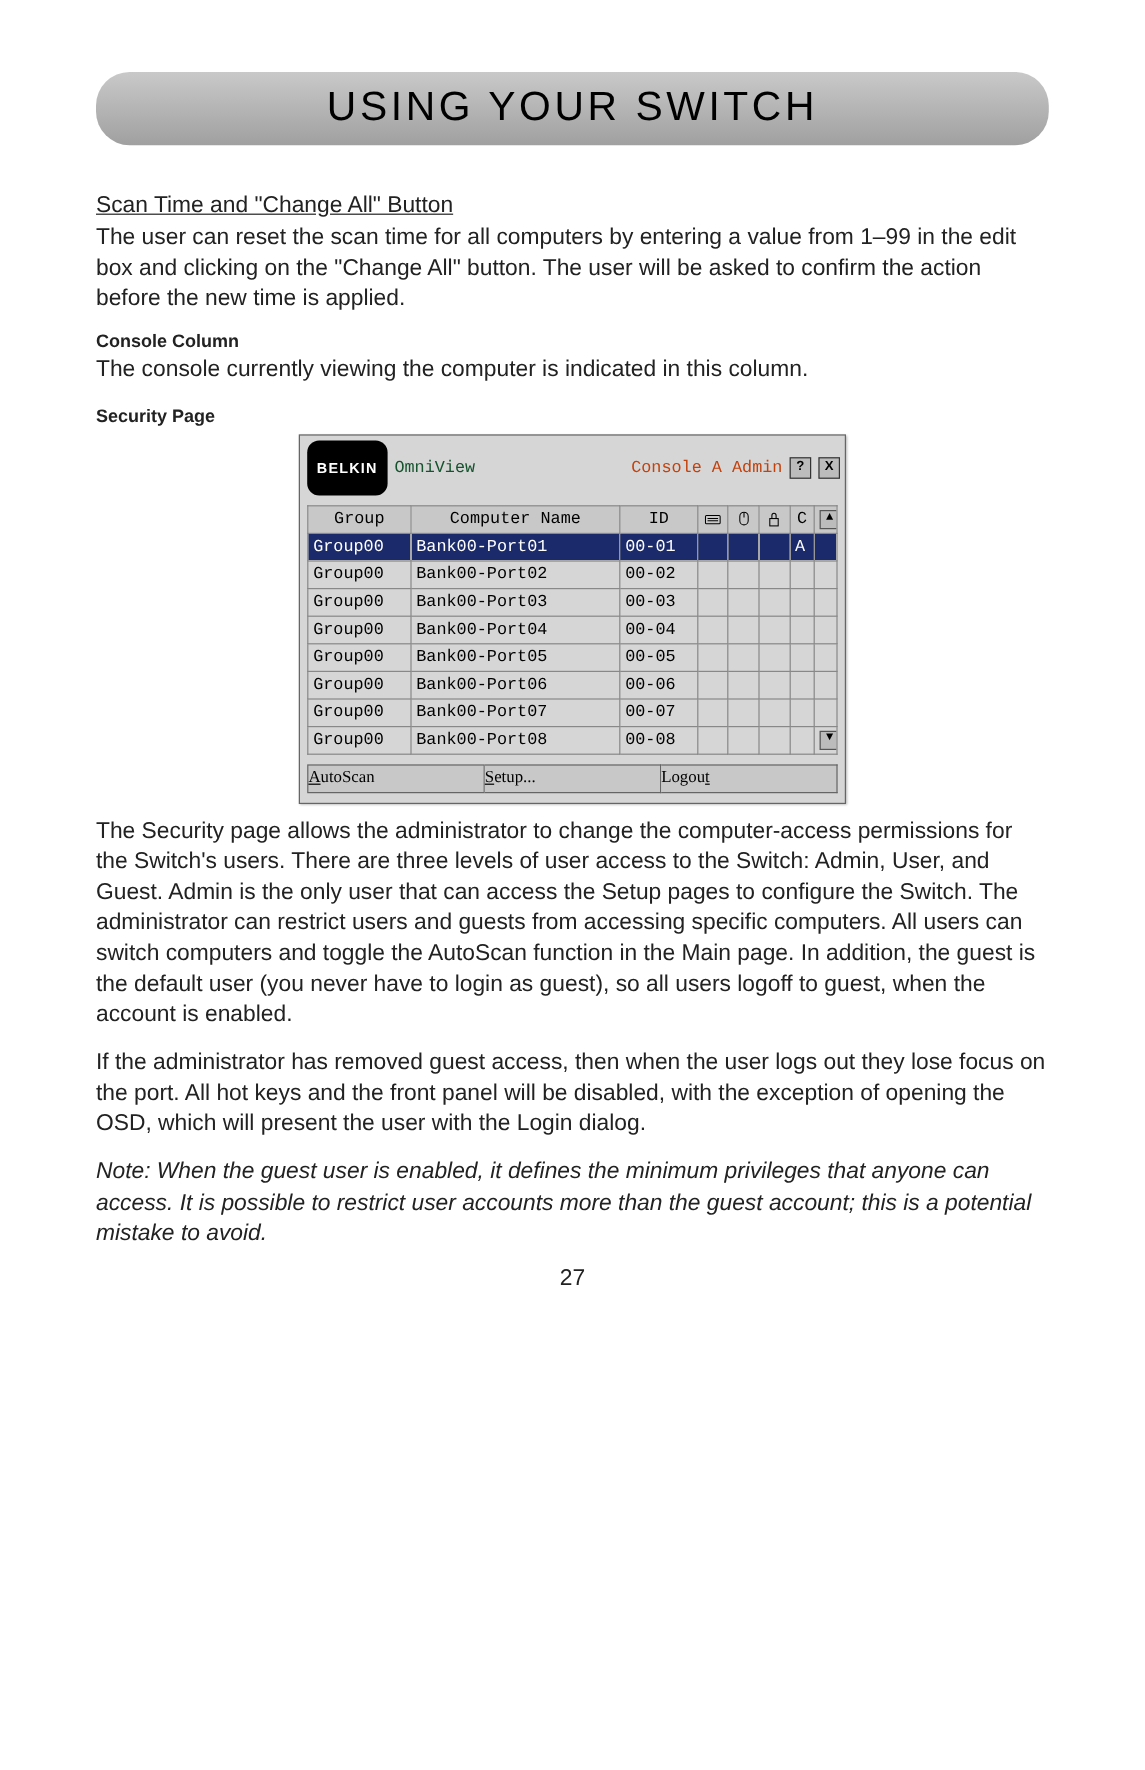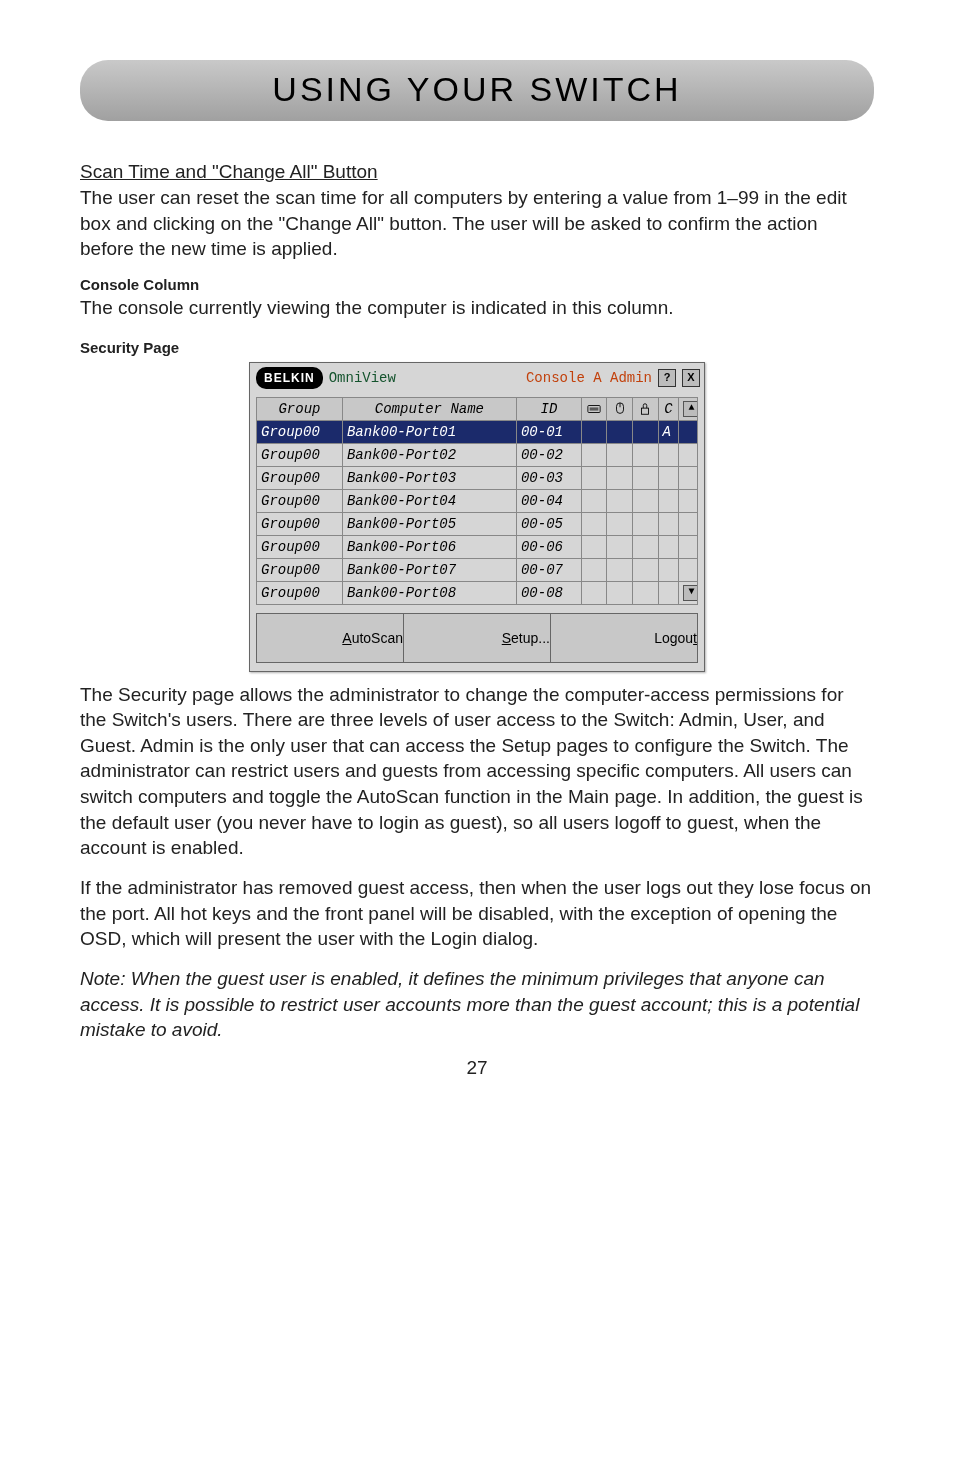--- a/index.html
+++ b/index.html
@@ -71,42 +71,41 @@
     gap: 6px;
   }
   .belkin-logo {
     background: #000;
     color: #fff;
     border-radius: 10px;
     font-family: Arial, sans-serif;
     font-weight: bold;
     font-size: 12px;
     letter-spacing: 1px;
-    padding: 4px 8px;
+    padding: 16px 8px;
   }
   .osd-title { color: #14532d; }
   .osd-console { color: #c2410c; margin-left: auto; }
   .osd-winbtn {
     width: 16px; height: 16px;
     border: 1px solid #333;
     background: #bcbcbc;
     font-size: 11px;
     text-align: center;
     line-height: 14px;
     font-family: Arial, sans-serif;
     font-weight: bold;
   }
   .osd-table-wrap {
     padding: 6px 6px 4px 6px;
   }
   table.osd-table {
     width: 100%;
     border-collapse: collapse;
     table-layout: fixed;
-    font-style: italic;
   }
   table.osd-table th, table.osd-table td {
     border: 1px solid #888;
     padding: 2px 4px;
     font-size: 14px;
     text-align: left;
     height: 18px;
     overflow: hidden;
     white-space: nowrap;
   }
@@ -136,23 +135,23 @@
   }
   .osd-footer {
     display: flex;
     padding: 4px 6px 8px 6px;
     gap: 0;
   }
   .osd-btn {
     flex: 1;
     border: 1px solid #666;
     background: #c8c8c8;
-    text-align: right;
-    padding: 16px 0;
-    font-family: Liberation Sans, sans-serif;
+    text-align: left;
+    padding: 3px 0;
+    font-family: Liberation Serif, serif;
     font-size: 14px;
   }
   .osd-btn + .osd-btn { border-left: none; }
   .hotkey { text-decoration: underline; }
   .icon-svg { width:14px; height:14px; display:block; margin:0 auto; }
   .page-num {
     text-align: center;
     font-size: 19px;
   }
 </style>

